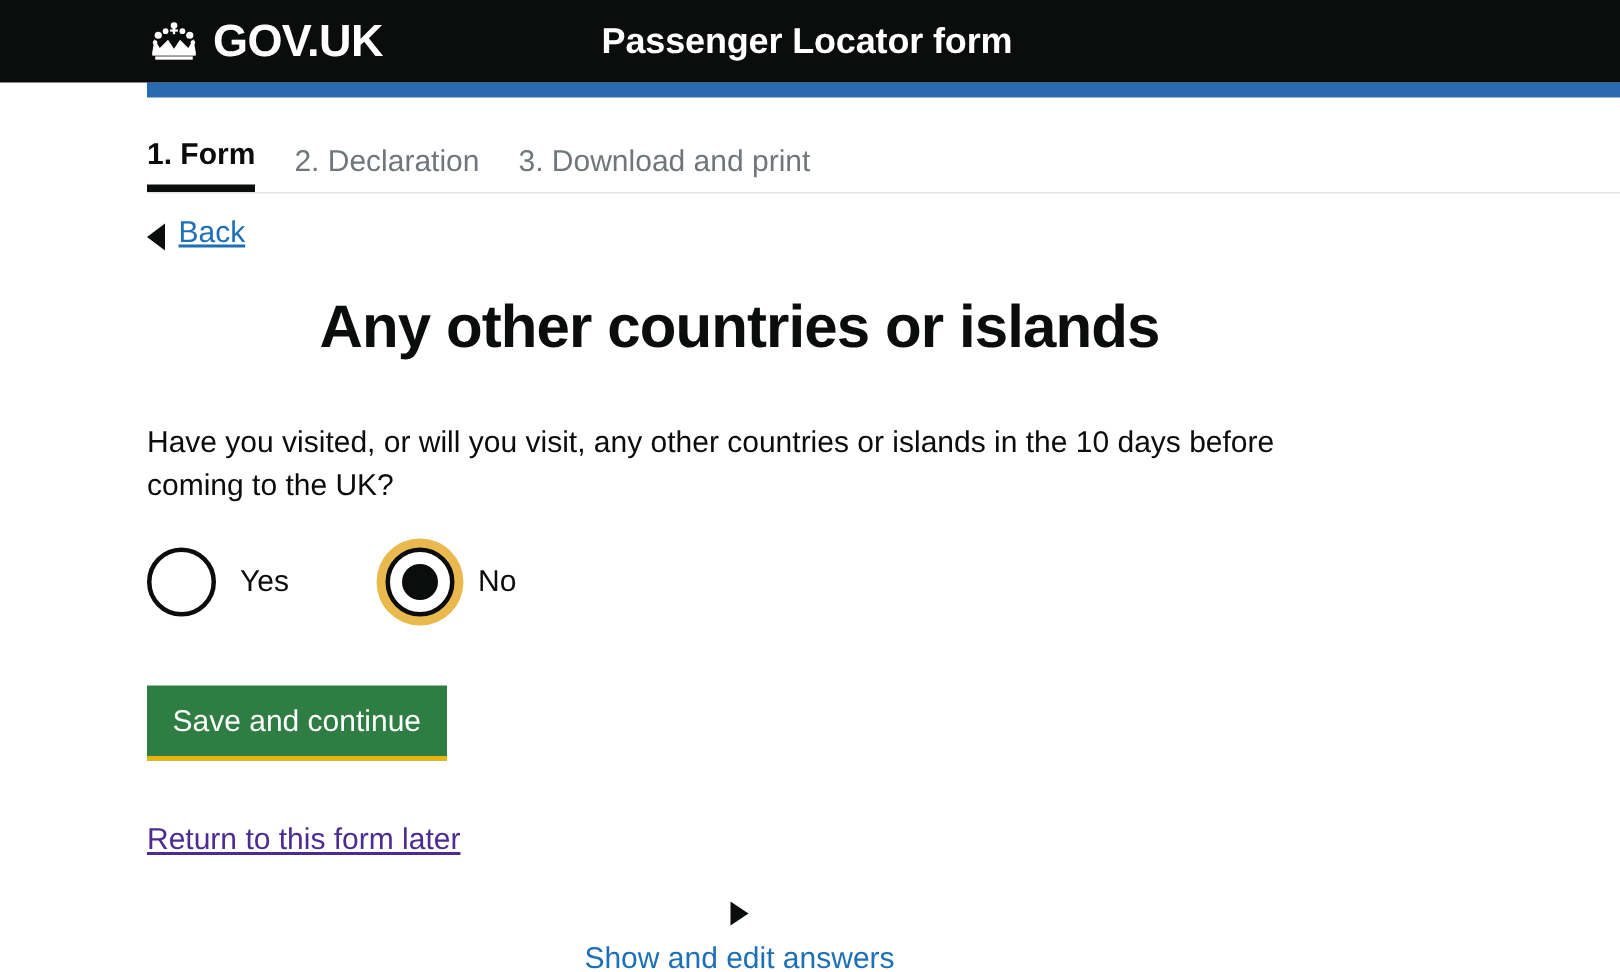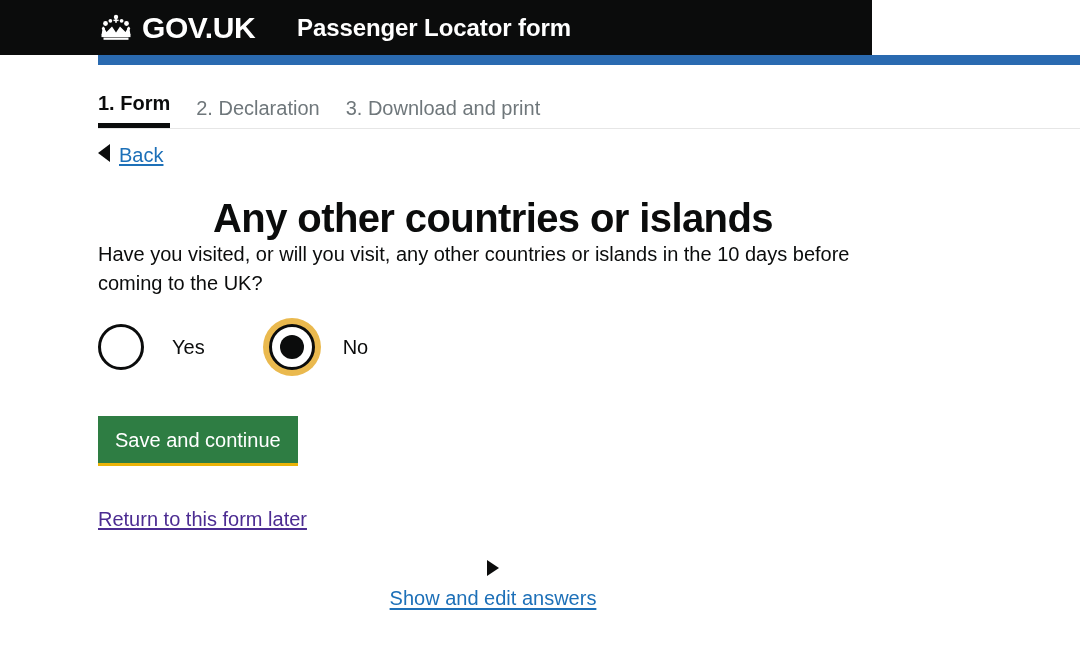--- a/index.html
+++ b/index.html
@@ -8,21 +8,21 @@
     width: 1080px;
     height: 648px;
     background: #ffffff;
     font-family: "Liberation Sans", sans-serif;
     overflow: hidden;
   }
 
   
   .gov-header {
     position: relative;
-    width: 872px;
+    width: 1080px;
     height: 55px;
     background: #0b0c0c;
     display: flex;
     align-items: center;
   }
 
   .brand {
     display: flex;
     align-items: center;
     gap: 8px;
@@ -110,21 +110,21 @@
   .tabs-rule {
     width: 982px;
     height: 1px;
     background: #e6e6e6;
     margin-top: 0px;
   }
 
   
   .back-row {
     display: flex;
-    align-items: flex-start;
+    align-items: flex-end;
     gap: 9px;
     margin-top: 15px;
   }
 
   .back-arrow {
     width: 0;
     height: 0;
     border-top: 9px solid transparent;
     border-bottom: 9px solid transparent;
     border-right: 12px solid #0b0c0c;
@@ -147,35 +147,36 @@
     margin-top: 29px;
     line-height: 1.1;
     text-align: center;
   }
 
   
   .question-text {
     font-size: 20px;
     color: #0b0c0c;
     line-height: 1.45;
+    margin-top: 41px;
     max-width: 830px;
   }
 
   
   .radio-group {
     display: flex;
     align-items: center;
     margin-top: 26px;
     gap: 64px;
   }
 
   .radio-option {
     display: flex;
     align-items: center;
-    gap: 28px;
+    gap: 16px;
     cursor: pointer;
     position: relative;
   }
 
   .radio-circle {
     position: relative;
     width: 46px;
     height: 46px;
     border-radius: 50%;
     border: 3px solid #0b0c0c;

